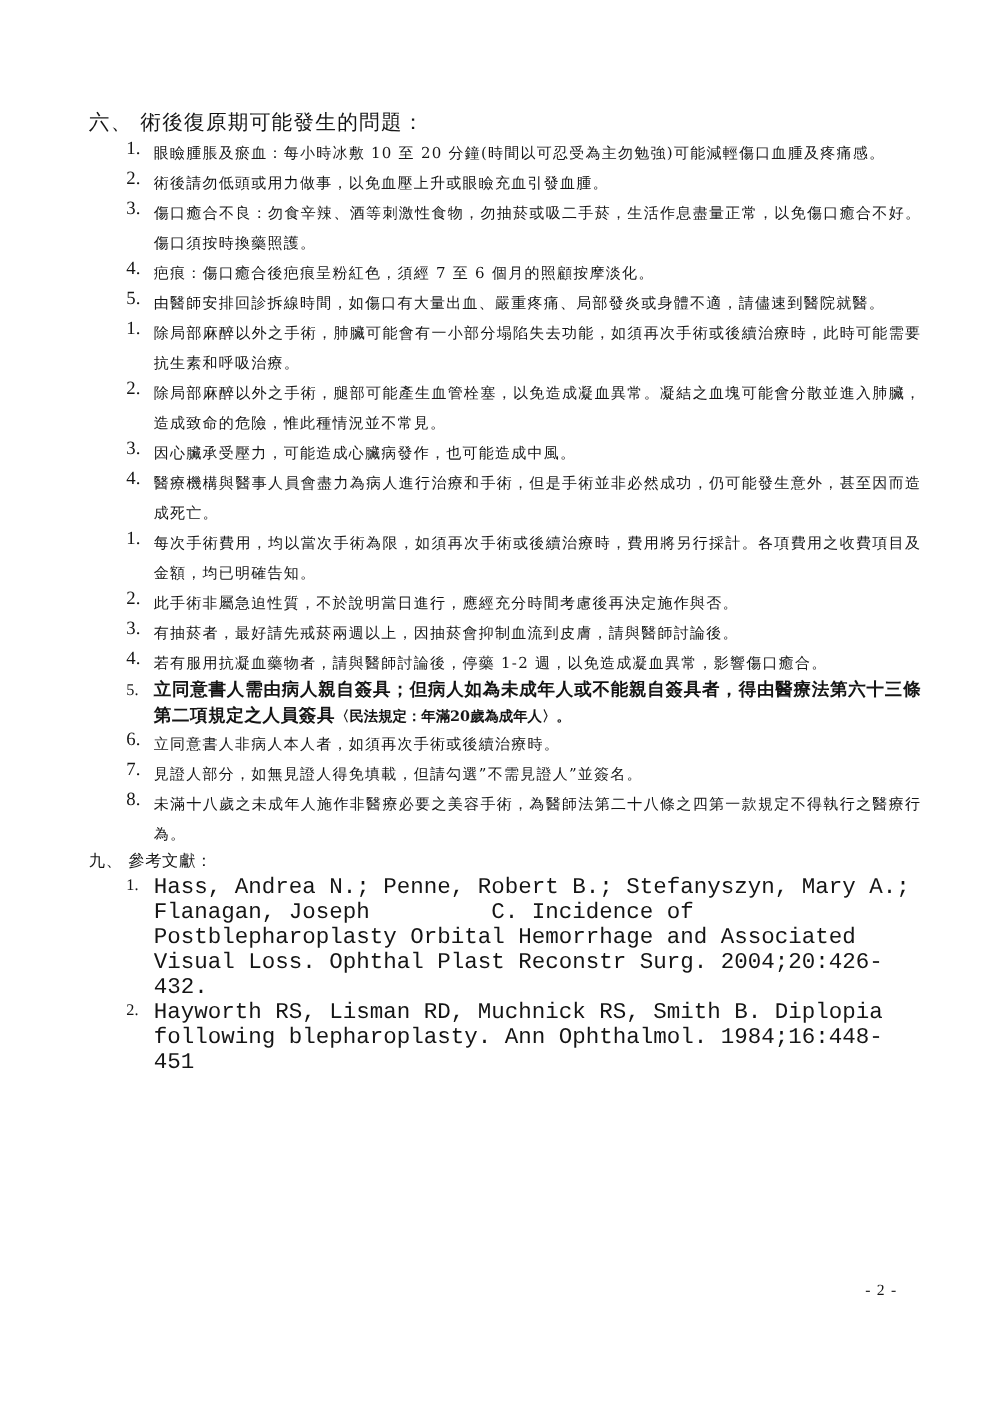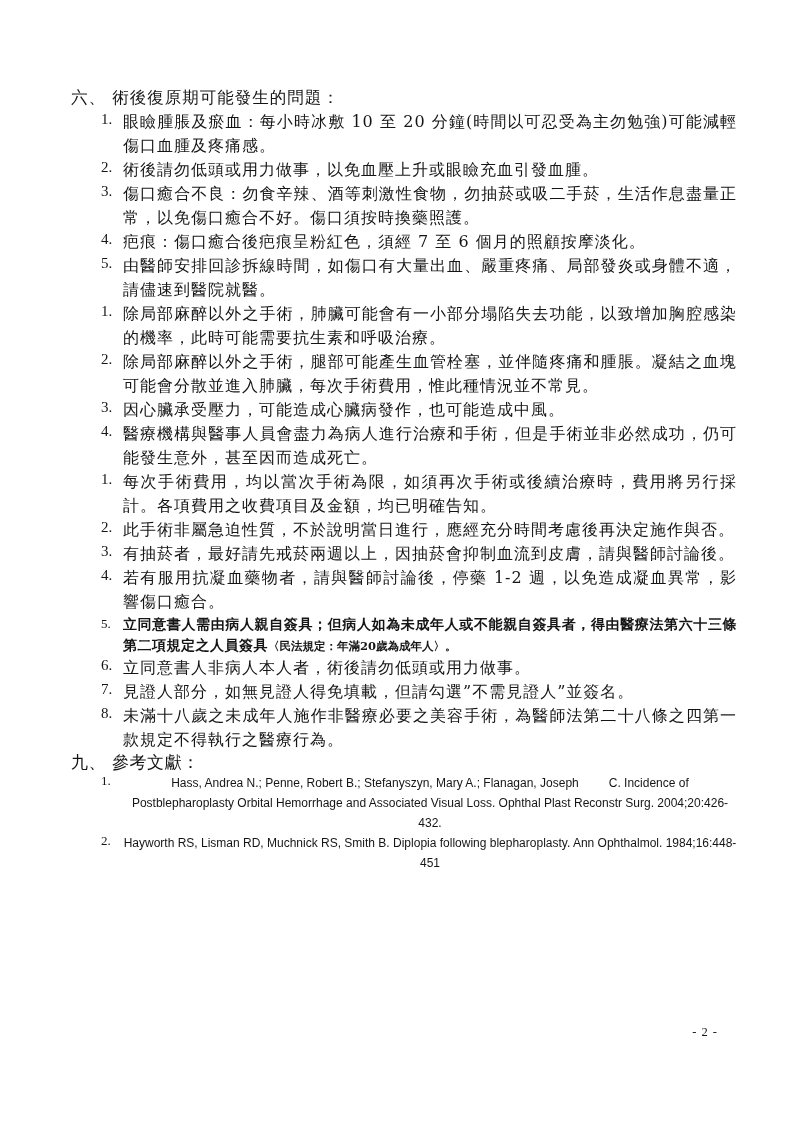--- a/index.html
+++ b/index.html
@@ -37,37 +37,37 @@
     left: 30px;
     top: 1px;
     width: 22px;
     font-size: 15px;
     letter-spacing: 0;
     font-family: "Liberation Serif", "DejaVu Serif", serif;
   }
   .txt {
     display: block;
     text-align: justify;
-    font-size: 16px;
+    font-size: 12px;
     line-height: 24px;
     letter-spacing: 1px;
   }
   
   .item.small .num { font-size: 13px; top: 2px; }
   .item.small .txt { font-size: 14px; line-height: 20.5px; letter-spacing: 0.5px; font-weight: bold; }
   .item.small .note { font-size: 11.5px; letter-spacing: 0; }
   
-  .sec.refs .sec-heading { font-size: 17px; line-height: 21px; letter-spacing: 0.5px; }
+  .sec.refs .sec-heading { font-size: 13px; line-height: 21px; letter-spacing: 0.5px; }
   .sec.refs .num { font-size: 13px; top: 0; }
   .sec.refs .txt {
-    font-family: Liberation Sans, sans-serif;
-    font-size: 12px;
+    font-family: Liberation Mono, monospace;
+    font-size: 18px;
     line-height: 20px;
     letter-spacing: 0;
-    text-align: center;
+    text-align: left;
   }
   .footer-pagenum {
     position: absolute;
     right: 76px;
     top: 1025px;
     font-size: 12.5px;
     letter-spacing: 1px;
     font-family: "Liberation Serif", "DejaVu Serif", serif;
     color: #151515;
   }
@@ -98,25 +98,25 @@
       </div>
       <div class="item">
         <span class="num">5.</span>
         <span class="txt">由醫師安排回診拆線時間，如傷口有大量出血、嚴重疼痛、局部發炎或身體不適，請儘速到醫院就醫。</span>
       </div>
     </div>
 
     <div class="sec">
       <div class="item">
         <span class="num">1.</span>
-        <span class="txt">除局部麻醉以外之手術，肺臟可能會有一小部分塌陷失去功能，以致增加胸腔感染的機率，此時可能需要抗生素和呼吸治療。</span>
+        <span class="txt">除局部麻醉以外之手術，肺臟可能會有一小部分塌陷失去功能，如須再次手術或後續治療時，此時可能需要抗生素和呼吸治療。</span>
       </div>
       <div class="item">
         <span class="num">2.</span>
-        <span class="txt">除局部麻醉以外之手術，腿部可能產生血管栓塞，並伴隨疼痛和腫脹。凝結之血塊可能會分散並進入肺臟，每次手術費用，惟此種情況並不常見。</span>
+        <span class="txt">除局部麻醉以外之手術，腿部可能產生血管栓塞，以免造成凝血異常。凝結之血塊可能會分散並進入肺臟，造成致命的危險，惟此種情況並不常見。</span>
       </div>
       <div class="item">
         <span class="num">3.</span>
         <span class="txt">因心臟承受壓力，可能造成心臟病發作，也可能造成中風。</span>
       </div>
       <div class="item">
         <span class="num">4.</span>
         <span class="txt">醫療機構與醫事人員會盡力為病人進行治療和手術，但是手術並非必然成功，仍可能發生意外，甚至因而造成死亡。</span>
       </div>
     </div>
@@ -137,21 +137,21 @@
       <div class="item">
         <span class="num">4.</span>
         <span class="txt">若有服用抗凝血藥物者，請與醫師討論後，停藥 1-2 週，以免造成凝血異常，影響傷口癒合。</span>
       </div>
       <div class="item small">
         <span class="num">5.</span>
         <span class="txt"><span>立同意書人需由病人親自簽具；但病人如為未成年人或不能親自簽具者，得由醫療法第六十三條第二項規定之人員簽具</span><span class="note">〈民法規定：年滿20歲為成年人〉。</span></span>
       </div>
       <div class="item">
         <span class="num">6.</span>
-        <span class="txt">立同意書人非病人本人者，術後請勿低頭或用力做事。</span>
+        <span class="txt">立同意書人非病人本人者，如須再次手術或後續治療時。</span>
       </div>
       <div class="item">
         <span class="num">7.</span>
         <span class="txt">見證人部分，如無見證人得免填載，但請勾選”不需見證人”並簽名。</span>
       </div>
       <div class="item">
         <span class="num">8.</span>
         <span class="txt">未滿十八歲之未成年人施作非醫療必要之美容手術，為醫師法第二十八條之四第一款規定不得執行之醫療行為。</span>
       </div>
     </div>

